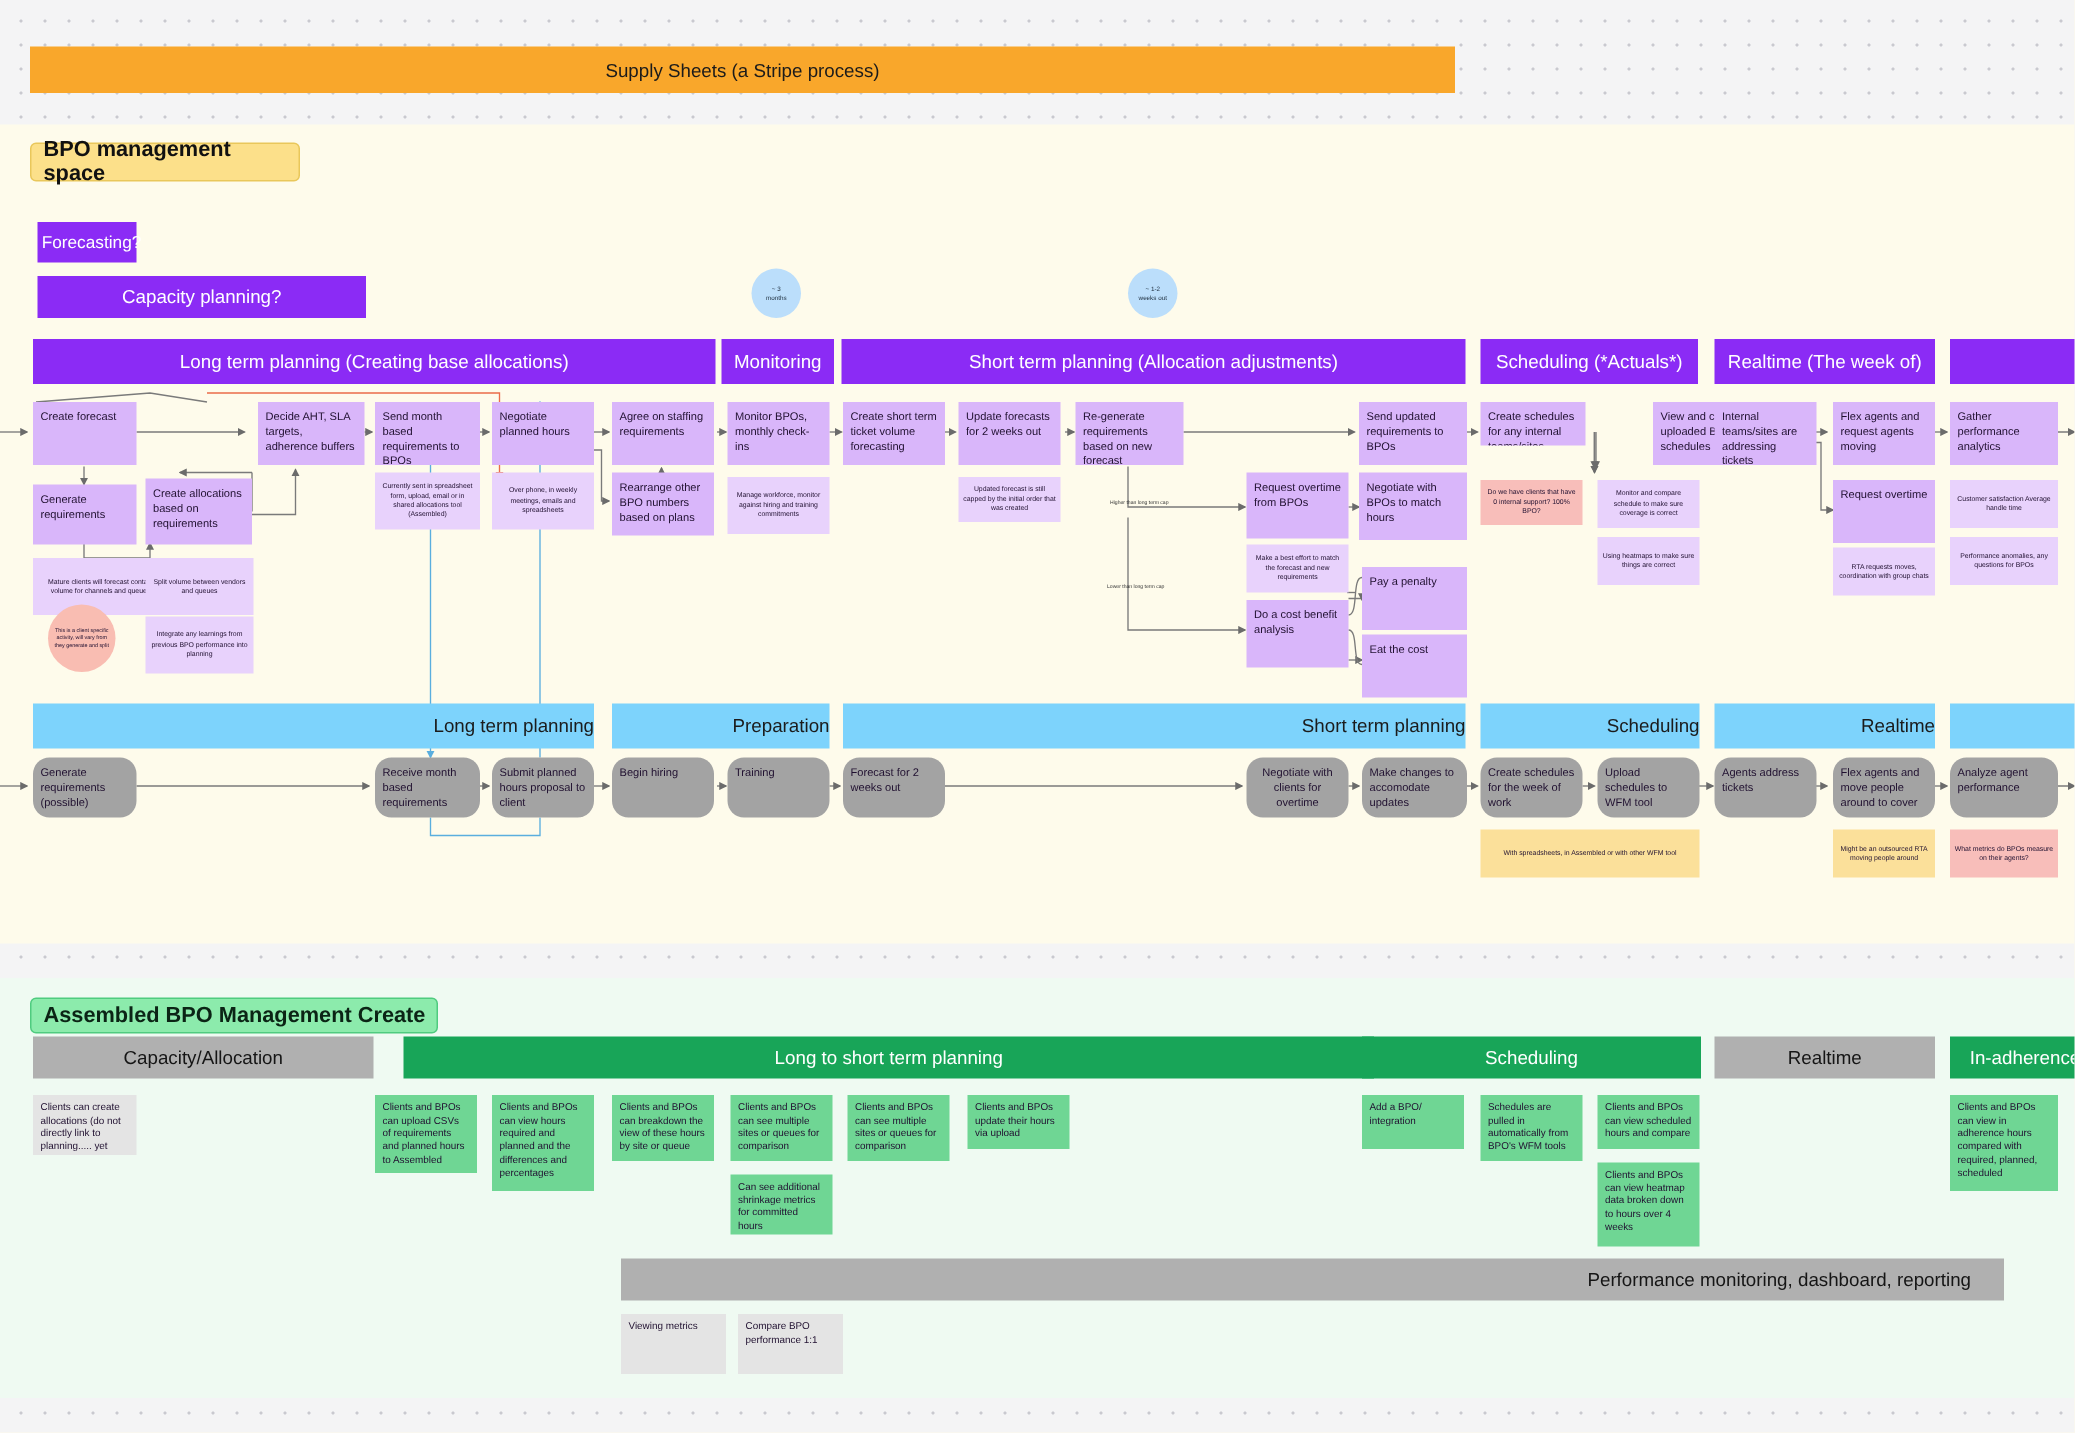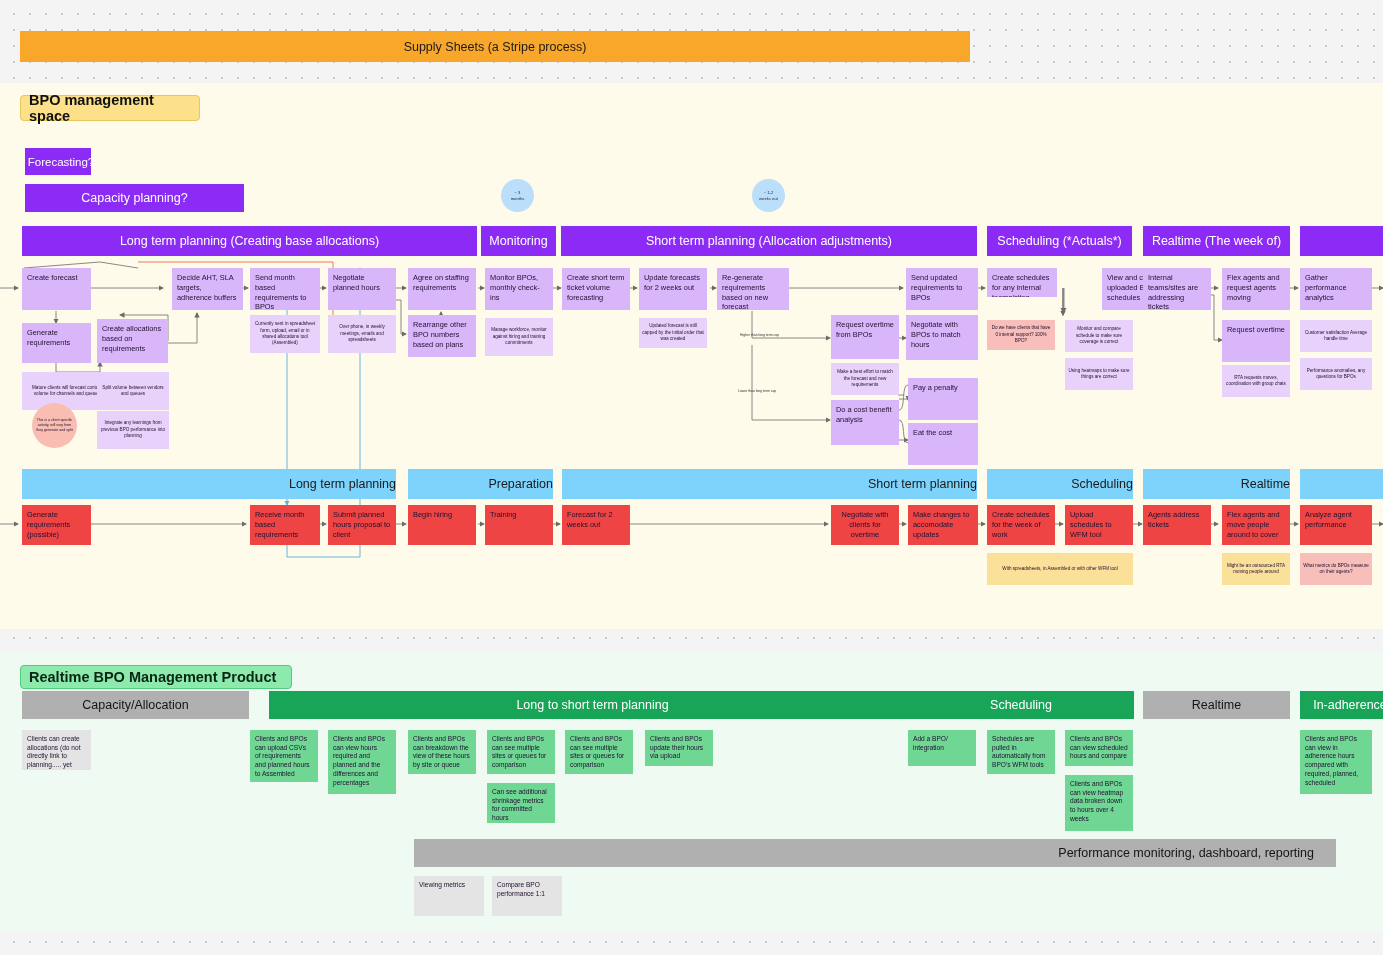--- a/index.html
+++ b/index.html
@@ -52,21 +52,21 @@
   }
 
   
   .note {
     font-size:7.4px; line-height:1.32; color:#201030;
     padding:5px 5px; overflow:hidden;
   }
   .note.purple   { background:#D9B6FA; }
   .note.purple-l { background:#E8D2FC; }
   .note.pink     { background:#F9BDB2; }
-  .note.yellow   { background:#ef4444; }
+  .note.yellow   { background:#a3a3a3;border-radius:11px; }
   .note.yellow-l { background:#FBE09A; }
   .note.pink-l   { background:#F8BEBA; }
   .note.green    { background:#6FD694; }
   .note.grey     { background:#E4E4E4; }
   .note.sub { font-size:4.6px; text-align:center; line-height:1.4;
               display:flex; align-items:center; justify-content:center; padding:3px; }
   .note.circle { border-radius:50%; }
 
   
   .yellow-bar {
@@ -306,21 +306,21 @@
 <div class="abs note yellow" style="left:1143px; top:505px; width:68px; height:40px;">Agents address tickets</div>
 <div class="abs note yellow" style="left:1222px; top:505px; width:68px; height:40px;">Flex agents and move people around to cover</div>
 <div class="abs note yellow" style="left:1300px; top:505px; width:72px; height:40px;">Analyze agent performance</div>
 
 <div class="abs note yellow-l sub" style="left:987px;  top:553px; width:146px; height:32px;">With spreadsheets, in Assembled or with other WFM tool</div>
 <div class="abs note yellow-l sub" style="left:1222px; top:553px; width:68px; height:32px;">Might be an outsourced RTA moving people around</div>
 <div class="abs note pink-l sub" style="left:1300px; top:553px; width:72px; height:32px;">What metrics do BPOs measure on their agents?</div>
 
 <div class="abs" id="product-space"></div>
 <div class="abs" id="product-title">
-  <span>Realtime BPO Management Product</span>
+  <span>Assembled BPO Management Create</span>
 </div>
 
 <div class="abs grey-bar" style="left:22px;   top:691px; width:227px;">
     <span>Capacity/Allocation</span>
   </div>
 <div class="abs green-bar" style="left:269px;  top:691px; width:647px;">
     <span>Long to short term planning</span>
   </div>
 <div class="abs green-bar" style="left:908px;  top:691px; width:226px;">
     <span>Scheduling</span>

